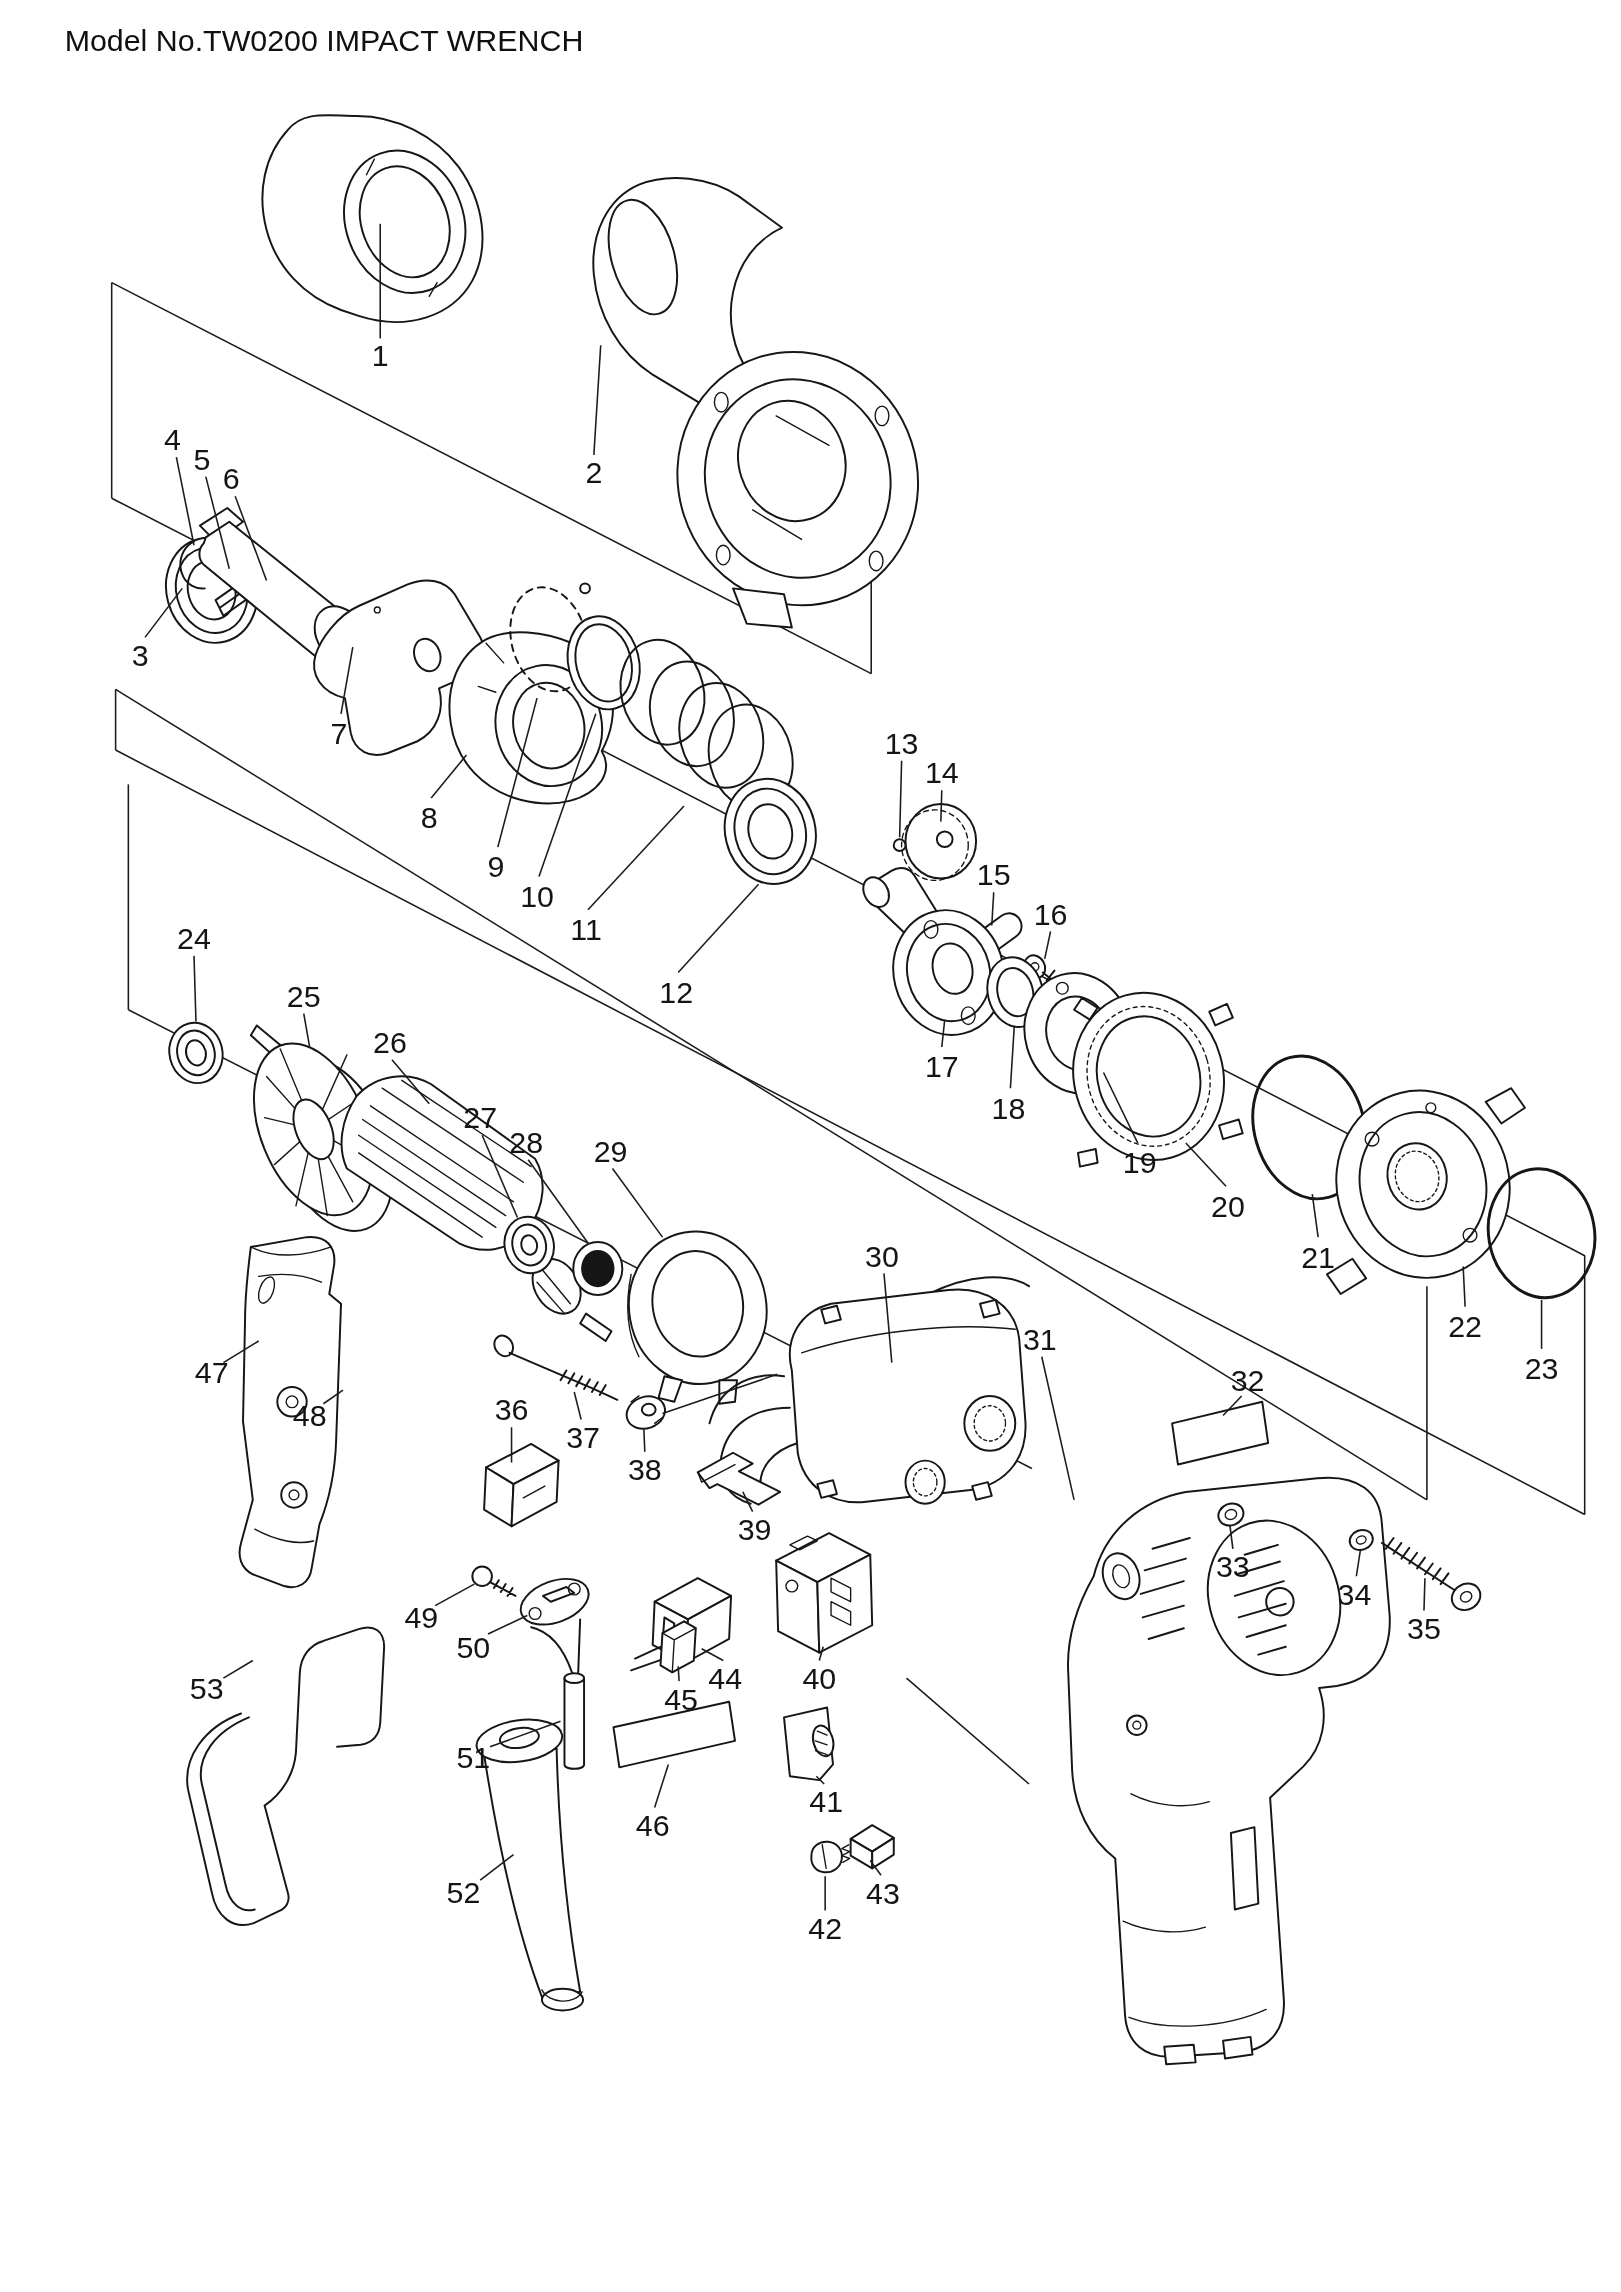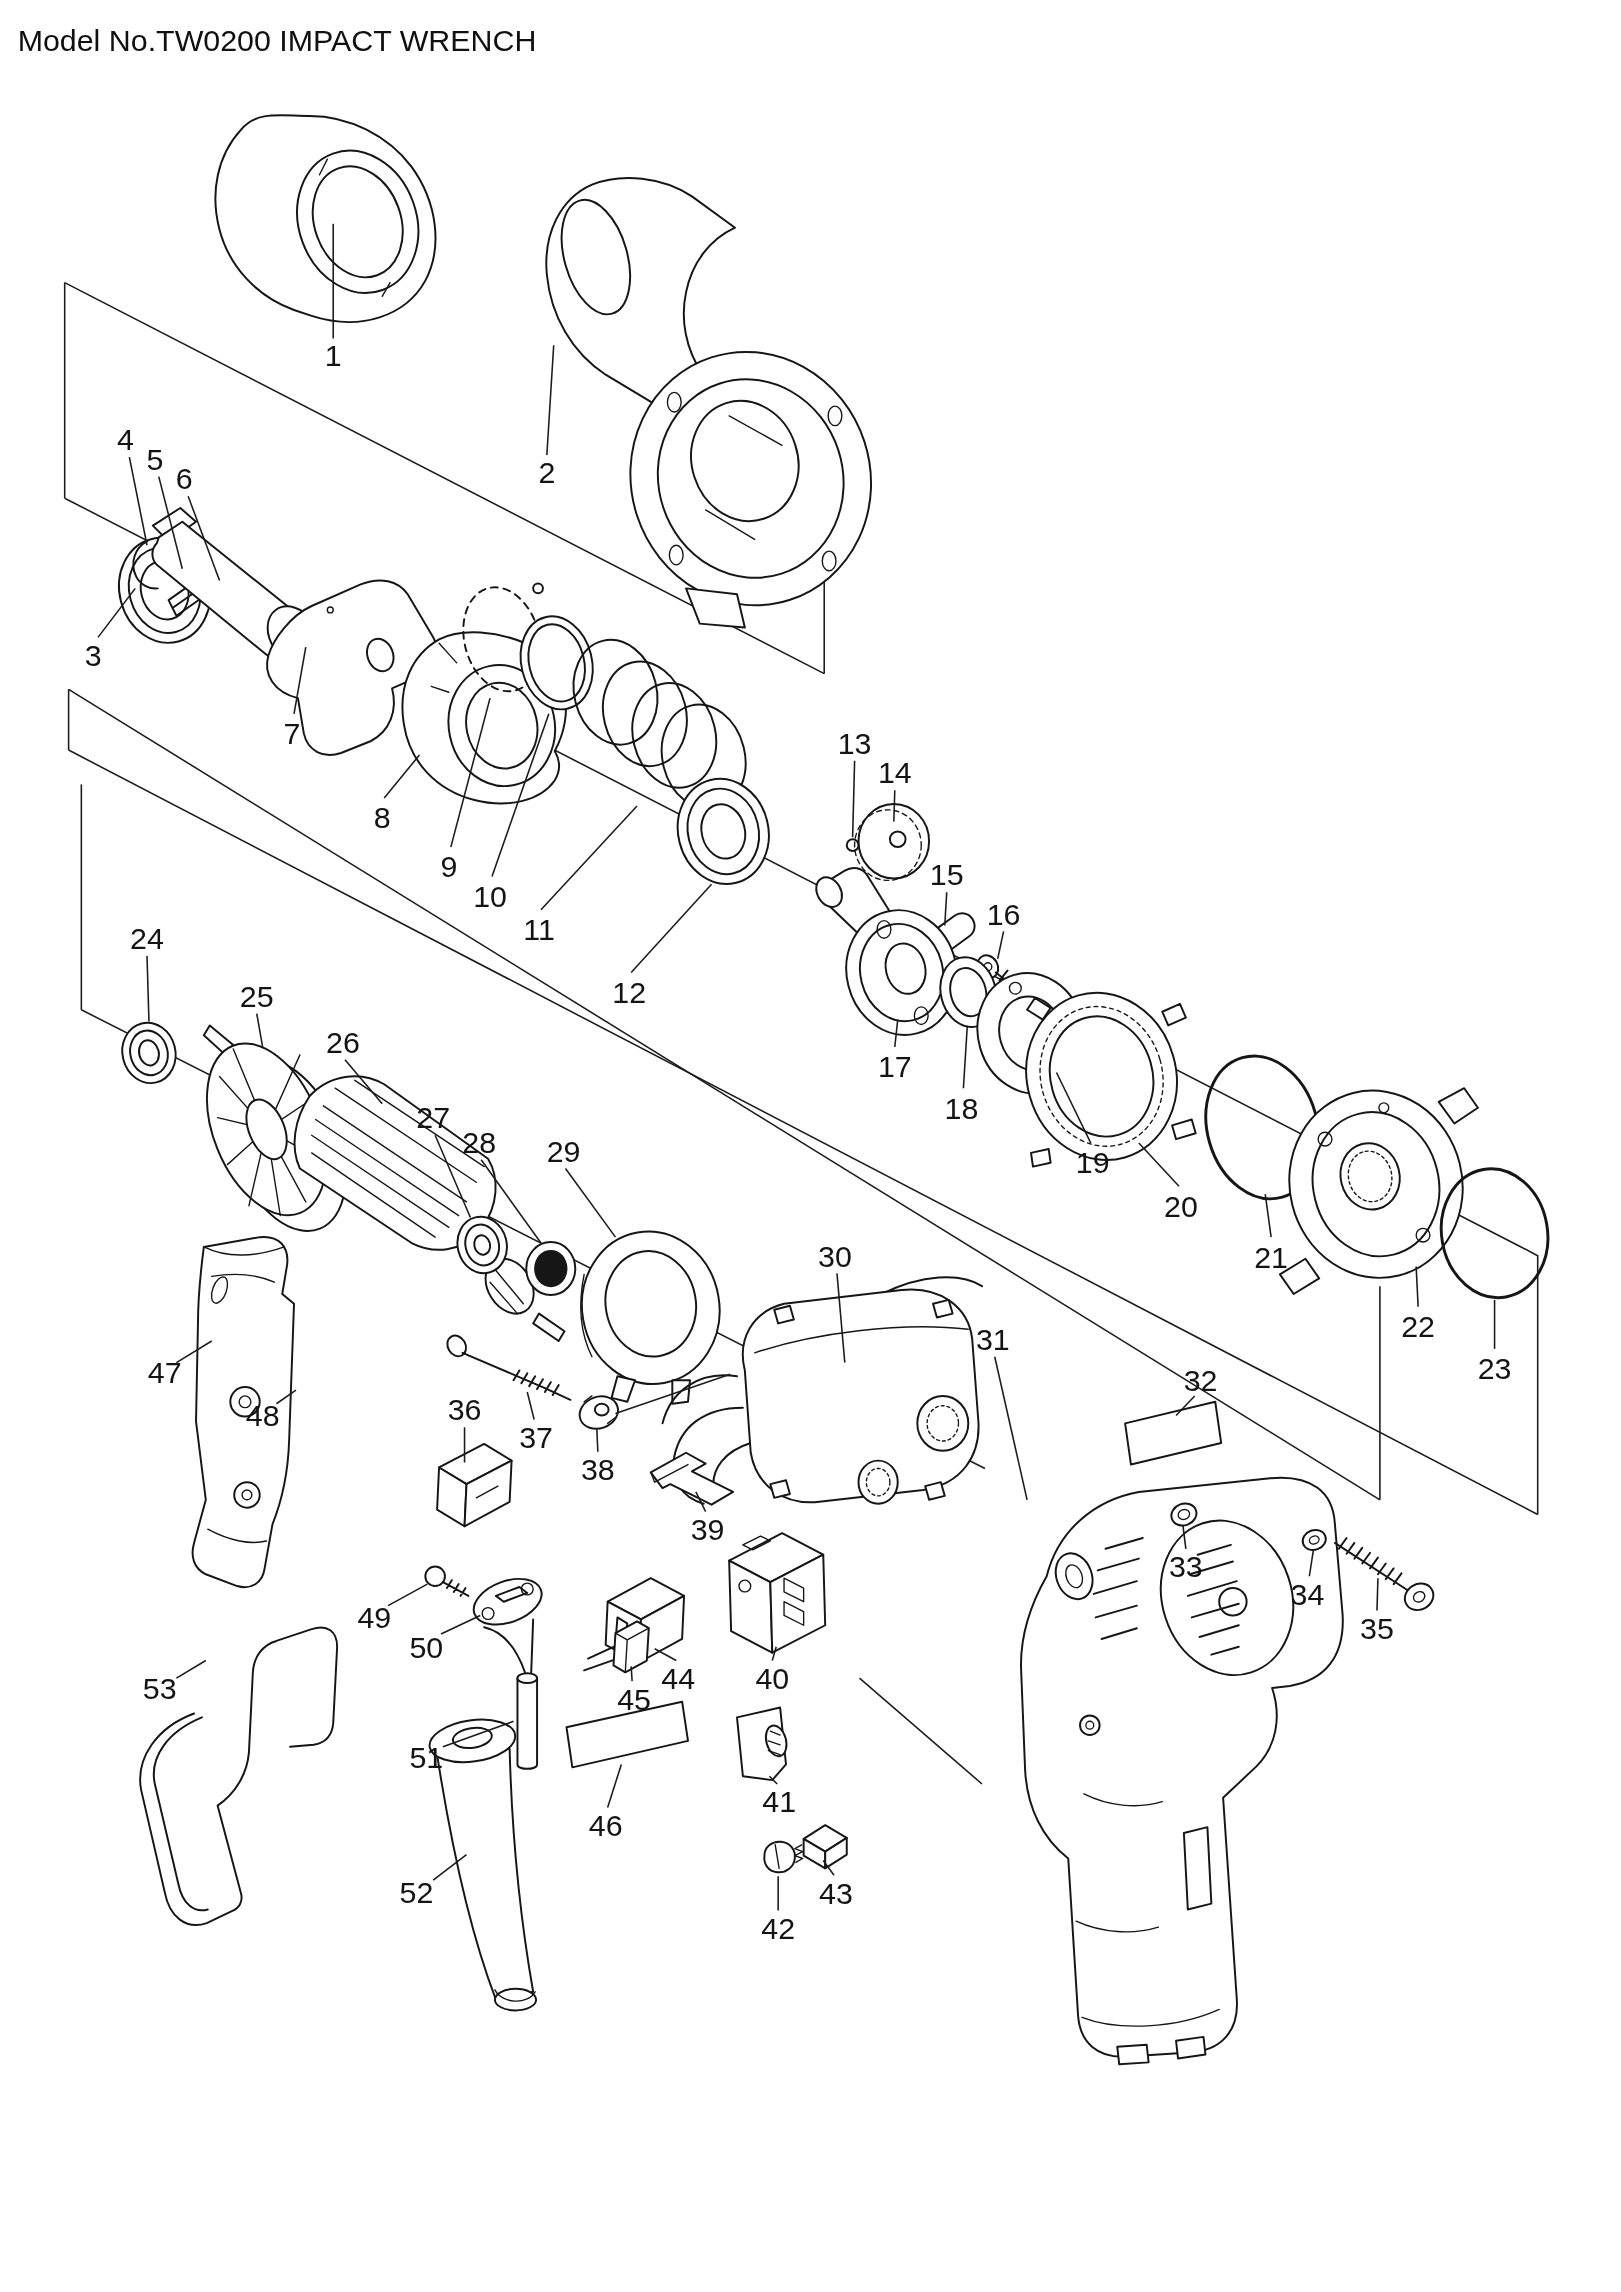--- a/index.html
+++ b/index.html
@@ -1,17 +1,17 @@
 <!DOCTYPE html>
 <html><head>
 <meta charset="utf-8">
 <style>
   html,body{margin:0;padding:0;background:#fff;}
   .page{width:1364px;height:2293px;position:relative;background:#fff;
-        font-family:"Liberation Sans",sans-serif;}
+        font-family:"Liberation Sans",sans-serif;padding-left:47px;}
   svg{display:block}
   .ln{fill:none;stroke:#161616;stroke-width:2;stroke-linecap:round;stroke-linejoin:round}
   .fw{fill:#ffffff;stroke:#161616;stroke-width:2;stroke-linejoin:round}
   .thin{stroke-width:1.4}
   .thick{stroke-width:3}
   .frame{fill:none;stroke:#1c1c1c;stroke-width:1.6}
   .leader{fill:none;stroke:#1c1c1c;stroke-width:1.6}
   .plabel{font-family:"Liberation Sans",sans-serif;font-size:31px;fill:#141414}
   .title{font-family:"Liberation Sans",sans-serif;font-size:31px;fill:#101010;font-weight:500}
 </style>

